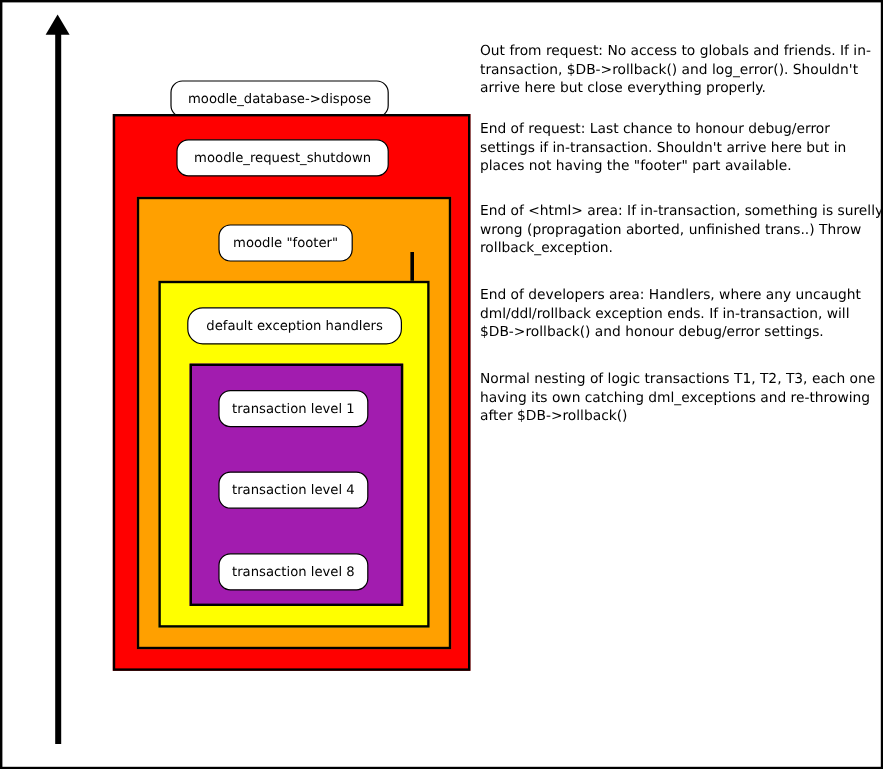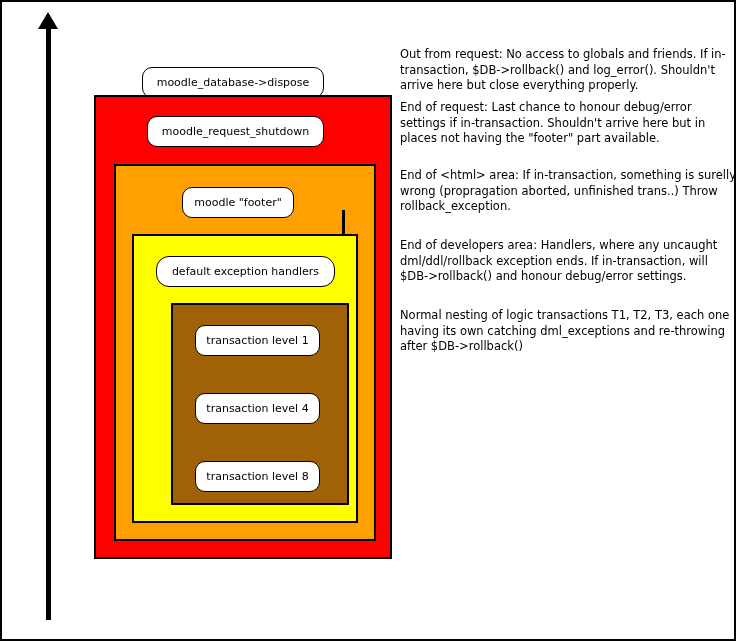--- a/index.html
+++ b/index.html
@@ -92,33 +92,33 @@
 
       <div>
         <div class="down-arrow-line" style="left:226px; top:44px; height:34px;"></div>
         <div class="down-arrow-head" style="left:221px; top:76px;"></div>
       </div>
 
       <div class="box" style="left: 16px; top: 68px; width: 226px; height: 289px; background: rgb(255, 255, 0);">
 
         <div class="pill" style="left:22px; top:20px; width:179px; height:31px;border-radius:13px;">default exception handlers</div>
 
-        <div class="box" style="left: 37px; top: 67px; width: 178px; height: 202px; background: #a16207; text-align: center;">
+        <div class="box" style="left: 24px; top: 67px; width: 178px; height: 202px; background: #a21caf; text-align: center;">
 
           <div class="pill" style="left:22px; top:20px; width:125px; height:31px;">transaction level 1</div>
 
           <div class="pill" style="left:22px; top:88px; width:125px; height:31px;">transaction level 4</div>
 
           <div class="pill" style="left:22px; top:156px; width:125px; height:31px;">transaction level 8</div>
         </div>
       </div>
     </div>
   </div>
 
-  <div class="note" style="top:45px;">Out from request: No access to globals and friends. If in-transaction, $DB-&gt;rollback() and log_error(). Shouldn't arrive here but close everything properly.</div>
+  <div class="note" style="top:33px;">Out from request: No access to globals and friends. If in-transaction, $DB-&gt;rollback() and log_error(). Shouldn't arrive here but close everything properly.</div>
 
   <div class="note" style="top:166px;">End of &lt;html&gt; area: If in-transaction, something is surelly wrong (propragation aborted, unfinished trans..) Throw rollback_exception.</div>
 
   <div class="note" style="top:98px;">End of request: Last chance to honour debug/error settings if in-transaction. Shouldn't arrive here but in places not having the "footer" part available.</div>
 
   <div class="note" style="top:236px;">End of developers area: Handlers, where any uncaught dml/ddl/rollback exception ends. If in-transaction, will $DB-&gt;rollback() and honour debug/error settings.</div>
 
   <div class="note" style="top:306px;">Normal nesting of logic transactions T1, T2, T3, each one having its own catching dml_exceptions and re-throwing after $DB-&gt;rollback()</div>
 
 </div>

